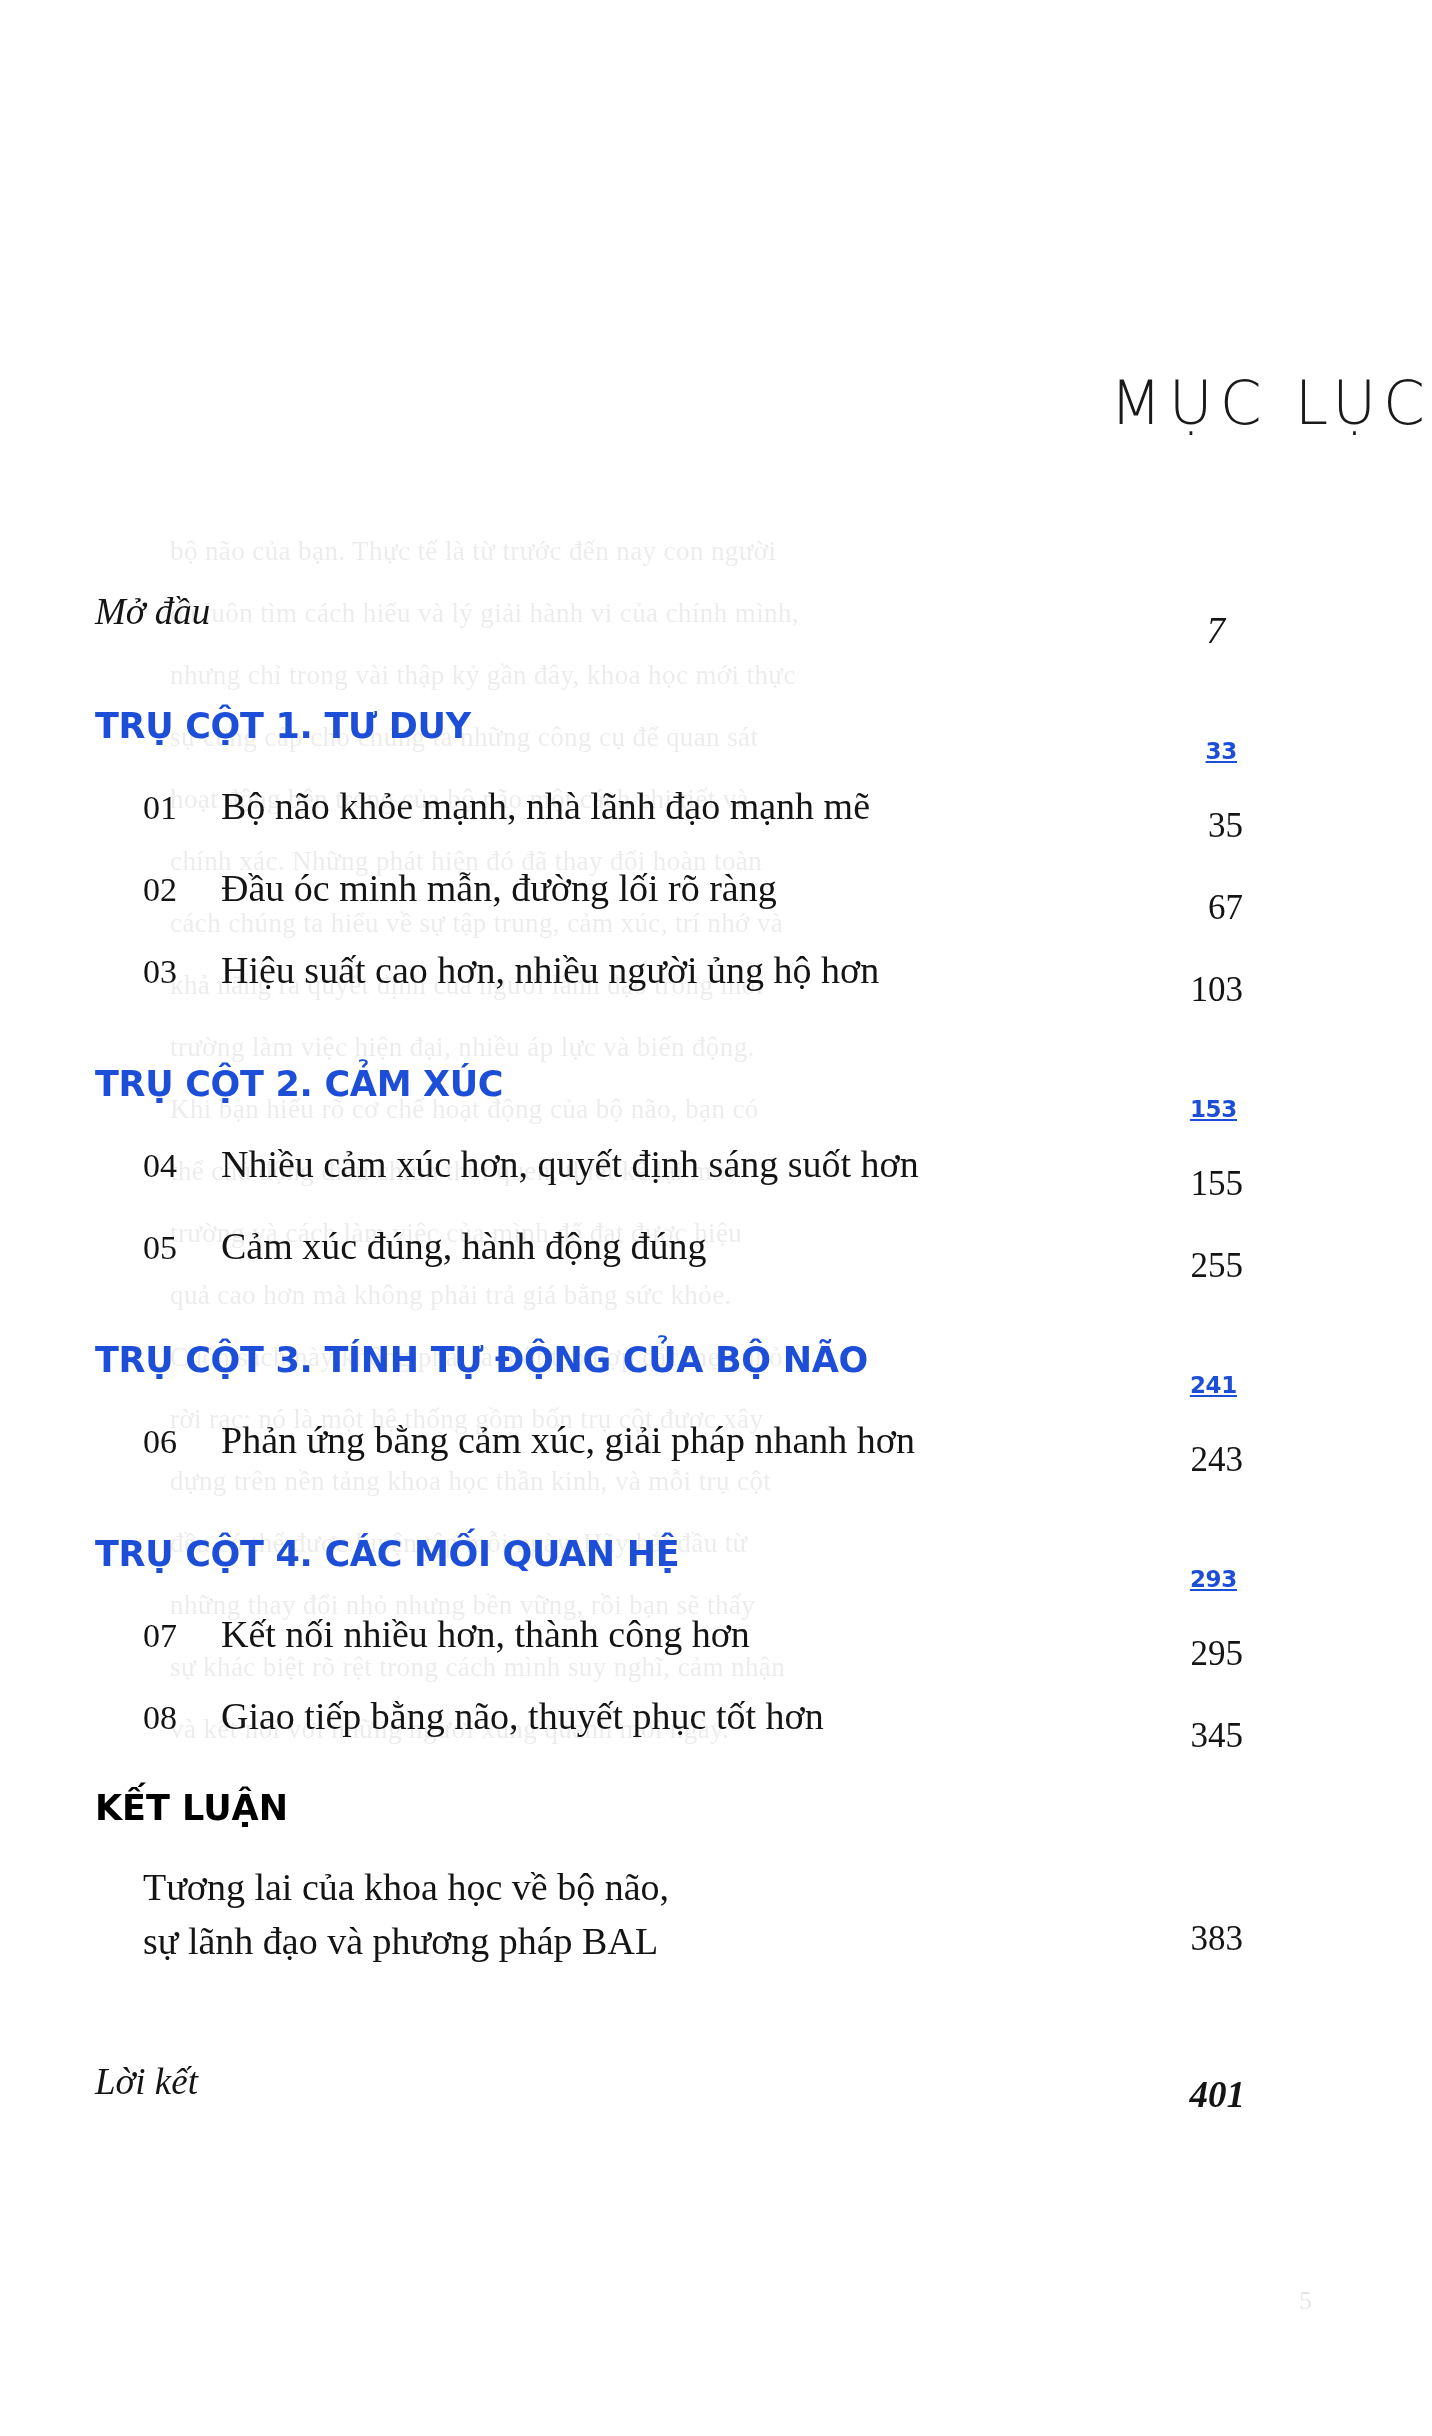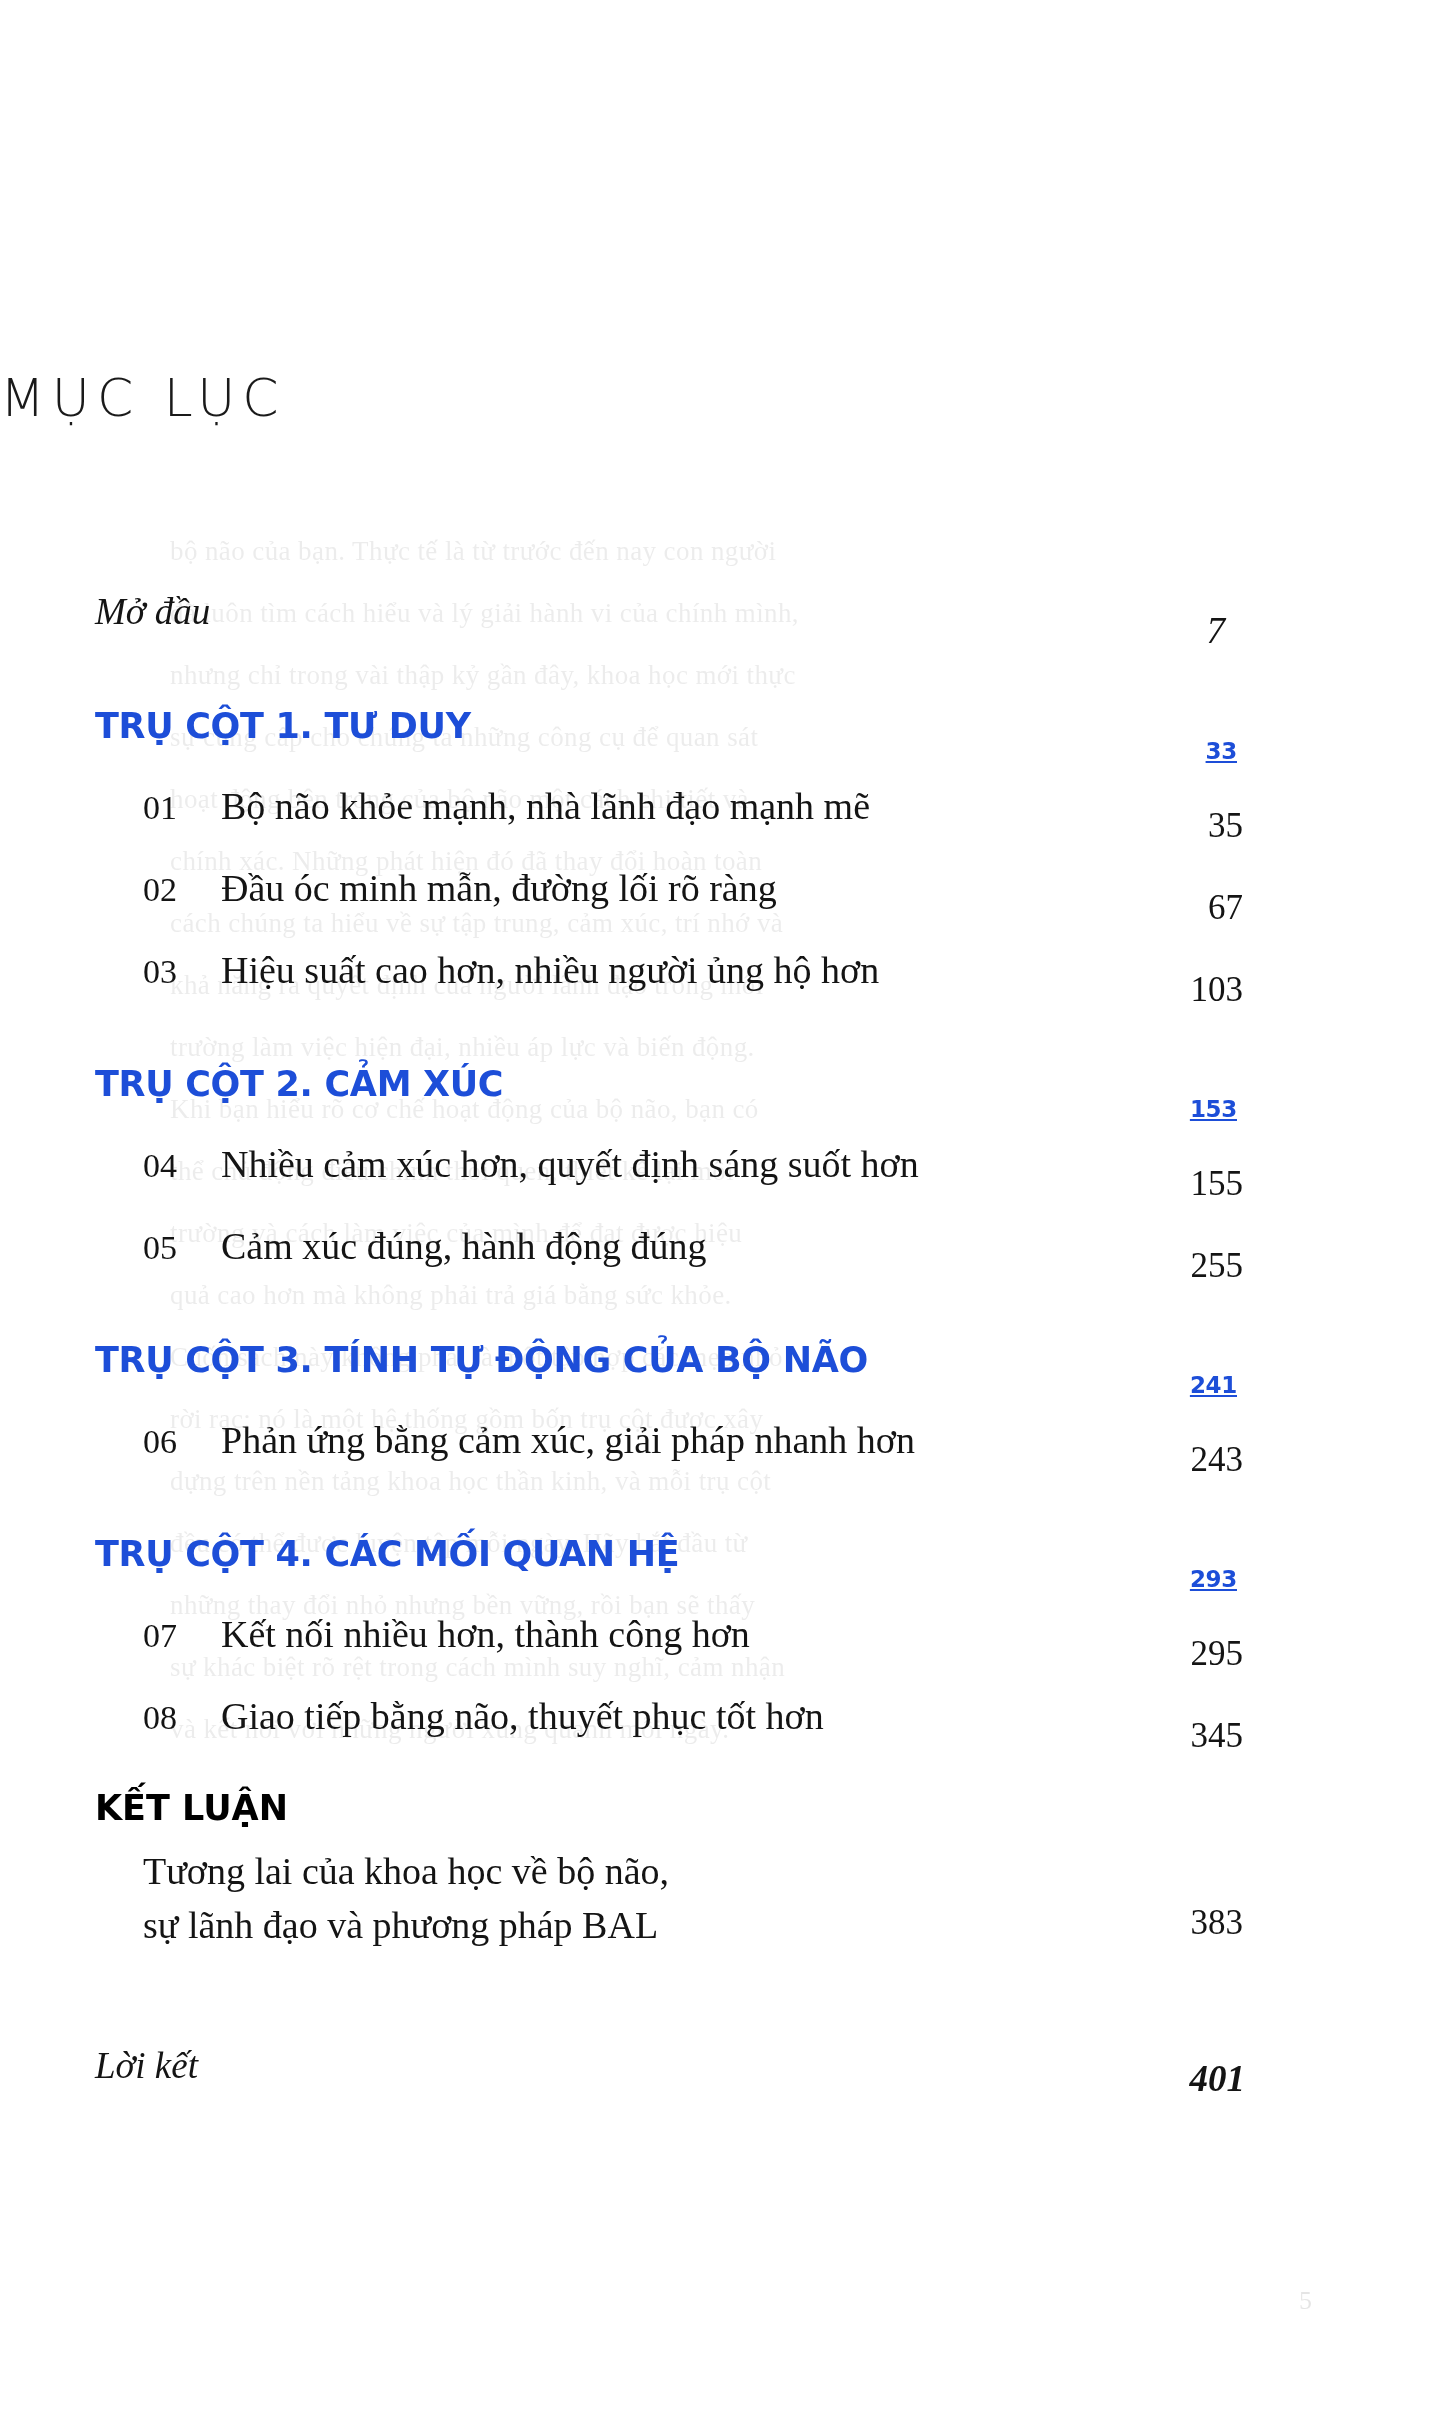--- a/index.html
+++ b/index.html
@@ -36,24 +36,24 @@
   .page {
     position: absolute;
     inset: 0;
   }
 
   .toc-title {
     position: absolute;
     top: 368px;
     left: 0;
     width: 100%;
-    text-align: left;
+    text-align: right;
     font-family: "DejaVu Sans", sans-serif;
     font-weight: 300;
-    font-size: 52px;
+    font-size: 60px;
     letter-spacing: 7px;
     color: #1a1a1a;
   }
 
   .toc {
     position: absolute;
     left: 95px;
     top: 590px;
     width: 1150px;
   }
@@ -122,21 +122,21 @@
 
   
   .conclusion-head {
     margin-top: 32px;
     font-family: "DejaVu Sans", sans-serif;
     font-weight: 700;
     font-size: 35px;
     color: #000;
   }
   .conclusion-body {
-    margin-top: 16px;
+    margin-top: 32px;
     position: relative;
     font-size: 38px;
     line-height: 54px;
     padding-left: 48px;
   }
   .conclusion-body .page-num {
     position: absolute;
     right: 2px;
     bottom: 2px;
     font-size: 35px;

